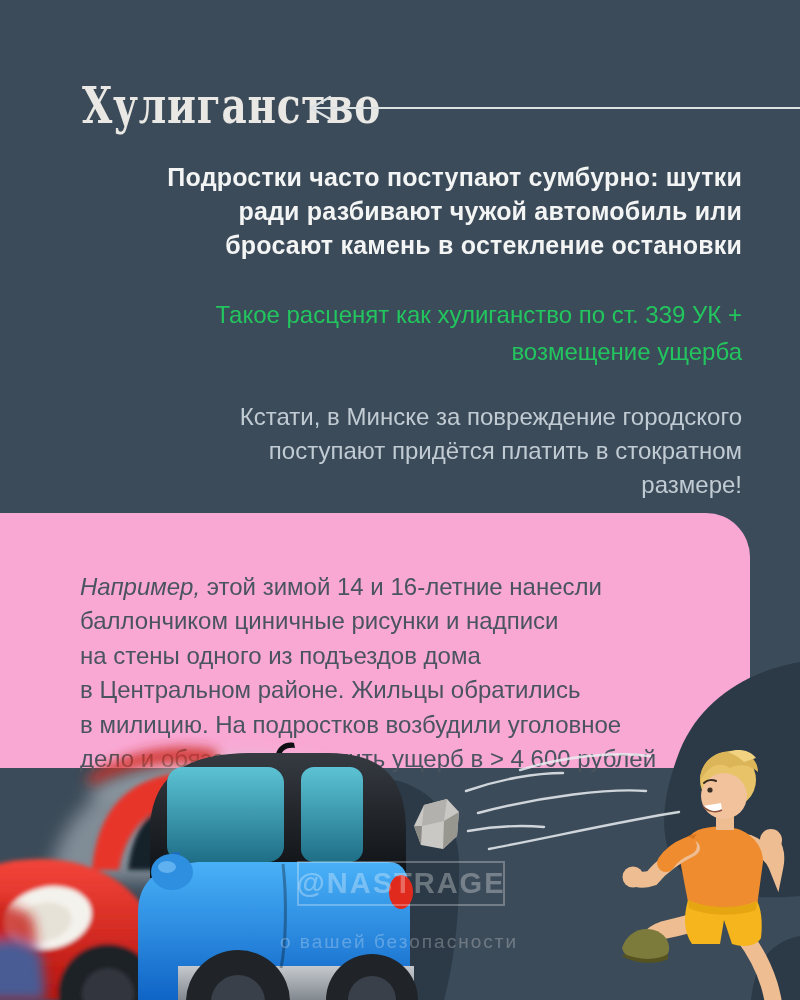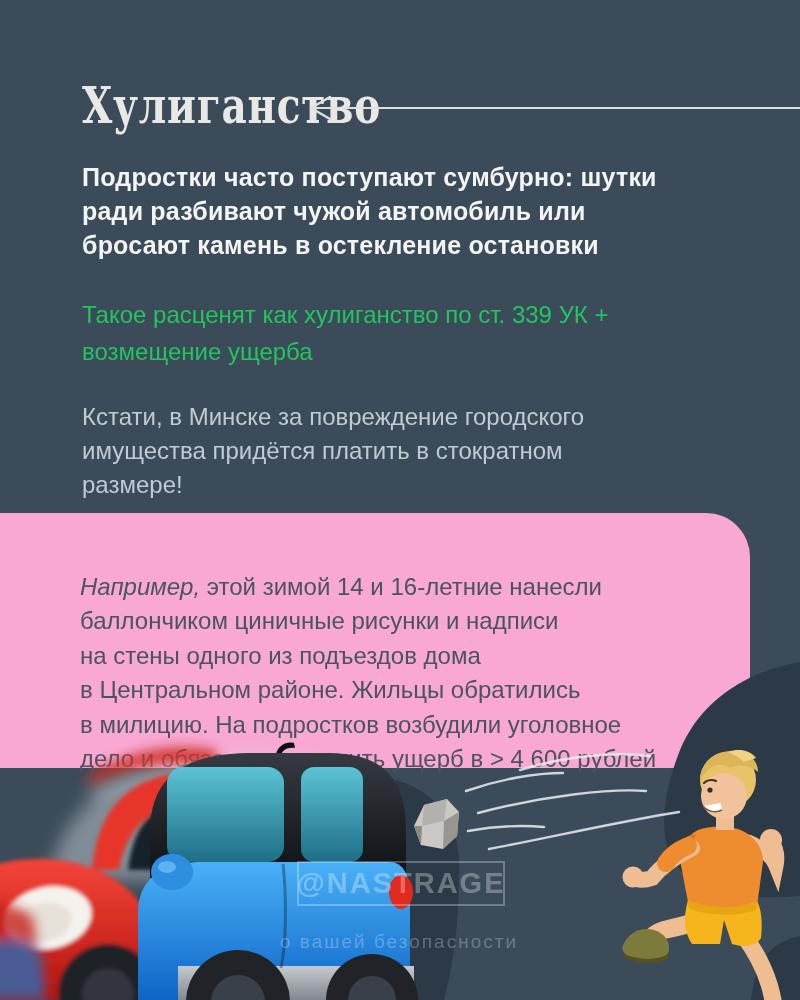--- a/index.html
+++ b/index.html
@@ -13,21 +13,21 @@
   .title{
     left:82px;top:78px;
     font-family:"DejaVu Serif", serif;
     font-weight:700;font-size:50px;line-height:56px;
     color:#eae8e4;
     transform:scaleX(0.78);transform-origin:left center;
     white-space:nowrap;letter-spacing:1px;
   }
   .arrow-svg{left:306px;top:94px;width:494px;height:28px;}
   
-  .para{white-space:pre-line;}
+  .para{white-space:pre-line;text-align:right;}
   .p-bold{
     left:82px;top:160px;width:660px;
     font-size:25px;line-height:34px;font-weight:700;color:#f3f4f4;
     letter-spacing:.2px;
   }
   .p-law{
     left:82px;top:296px;width:660px;
     font-size:24px;line-height:37px;font-weight:400;color:#22c55e;
   }
   .p-minsk{
@@ -71,21 +71,21 @@
   <line x1="10" y1="14" x2="494" y2="14" stroke="#dce1e4" stroke-width="2.2"></line>
   <path d="M 24,3 L 5,14 L 24,25" fill="none" stroke="#dce1e4" stroke-width="2.4" stroke-linecap="round" stroke-linejoin="round"></path>
 </svg>
 
 <div class="layer para p-bold">Подростки часто поступают сумбурно: шутки
 ради разбивают чужой автомобиль или
 бросают камень в остекление остановки</div>
 <div class="layer para p-law">Такое расценят как хулиганство по ст. 339 УК +
 возмещение ущерба</div>
 <div class="layer para p-minsk">Кстати, в Минске за повреждение городского
-имущества придётся платить в стократном
+поступают придётся платить в стократном
 размере!</div>
 
 <div class="layer card">
   <div class="card-text">
     <span class="lead">Например,</span><span> этой зимой 14 и 16-летние нанесли
 баллончиком циничные рисунки и надписи
 на стены одного из подъездов дома
 в Центральном районе. Жильцы обратились
 в милицию. На подростков возбудили уголовное
 дело и обязали возместить ущерб в &gt; 4 600 рублей</span>

